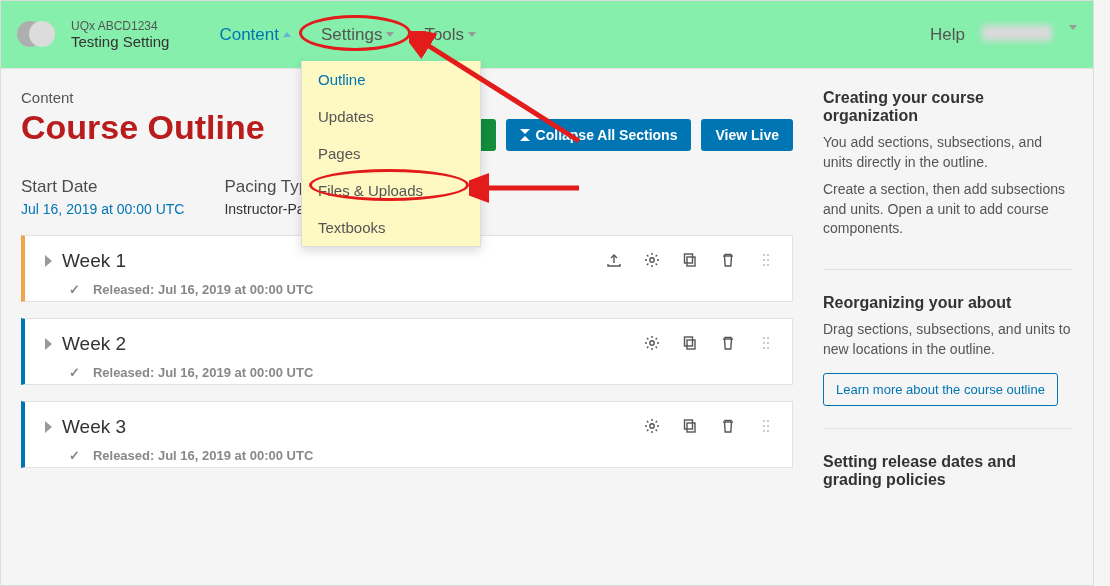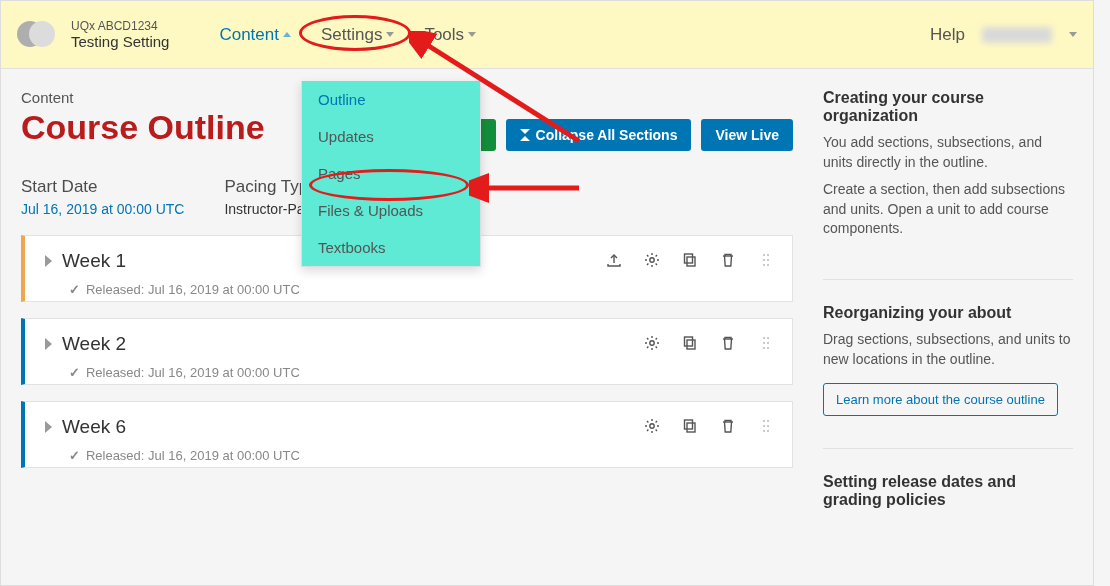--- a/index.html
+++ b/index.html
@@ -13,21 +13,21 @@
   }
   .viewport {
     width: 1094px;
     height: 586px;
     overflow-y: scroll;
     background: #f5f5f5;
     border: 1px solid #ddd;
     position: relative;
   }
   .topbar {
-    background: #fef9c3;
+    background: #86efac;
     border-bottom: 1px solid #e1e1e1;
     height: 68px;
     display: flex;
     align-items: center;
     padding: 0 16px;
     position: relative;
   }
   .logo-circles {
     display: inline-block;
     width: 40px;
@@ -70,36 +70,36 @@
   .caret {
     width: 0; height: 0;
     border-left: 4px solid transparent;
     border-right: 4px solid transparent;
   }
   .caret.down { border-top: 5px solid #999; }
   .caret.up   { border-bottom: 5px solid #69b2d6; }
   .right-nav {
     margin-left: auto;
     display: flex;
-    align-items: center;
+    align-items: flex-start;
     gap: 17px;
     color: #555;
   }
   .user-blur {
     width: 70px; height: 16px;
     background: #d9d9d9;
     filter: blur(3px);
     border-radius: 3px;
   }
   
   .dropdown {
     position: absolute;
     left: 300px;
-    top: 80px;
-    background: #5eead4;
+    top: 60px;
+    background: #fef9c3;
     border: 1px solid #ddd;
     border-top: none;
     box-shadow: 0 4px 10px rgba(0,0,0,0.15);
     width: 180px;
     z-index: 20;
   }
   .dropdown-item {
     padding: 10px 16px;
     font-size: 15px;
     color: #555;
@@ -203,26 +203,27 @@
   .section-title { font-size:19px; color:#333; flex:1; }
   .icon-row { display:flex; gap:22px; color:#666; }
   .icon { width:16px; height:16px; cursor:pointer; }
   .released {
     margin-top:10px;
     margin-left:24px;
     color:#888;
     font-size:13px;
     display:flex;
     align-items:center;
-    gap:6px;
+    gap:13px;
+    font-weight:bold;
   }
   .check::before { content:"✓"; font-weight:700; }
 
   
-  .side-block { margin-bottom:24px; padding-bottom:32px; border-bottom:1px solid #e1e1e1;}
+  .side-block { margin-bottom:24px; padding-bottom:22px; border-bottom:1px solid #e1e1e1;}
   .side-block:last-child{border-bottom:none;}
   .side-title { font-weight:700; font-size:16px; color:#333; margin-bottom:8px;}
   .side-text { color:#555; line-height:1.4; margin-bottom:8px;}
   .side-link {
     display:inline-block;
     border:1px solid #0075b4;
     color:#0075b4;
     padding:8px 12px;
     border-radius:3px;
     font-size:13px;
@@ -408,21 +409,21 @@
       </span>
     </div>
     <div class="released">
       <span class="check"></span>
       <span>Released: Jul 16, 2019 at 00:00 UTC</span>
     </div>
           </div>
           <div class="section-card">
     <div class="section-head">
       <span class="tri-right"></span>
-      <span class="section-title">Week 6</span>
+      <span class="section-title">Week 3</span>
       <span class="icon-row">
 
         <span><svg class="icon" viewBox="0 0 16 16" fill="none" stroke="#555" stroke-width="1.4">
                     <circle cx="8" cy="8" r="2.2"></circle>
                     <path d="M8 1v2M8 13v2M1 8h2M13 8h2M3 3l1.4 1.4M11.6 11.6L13 13M3 13l1.4-1.4M11.6 4.4L13 3"></path>
                   </svg></span>
         <span><svg class="icon" viewBox="0 0 16 16" fill="none" stroke="#555" stroke-width="1.4">
                     <rect x="5" y="5" width="8" height="9"></rect>
                     <rect x="2.5" y="2" width="8" height="9"></rect>
                   </svg></span>

